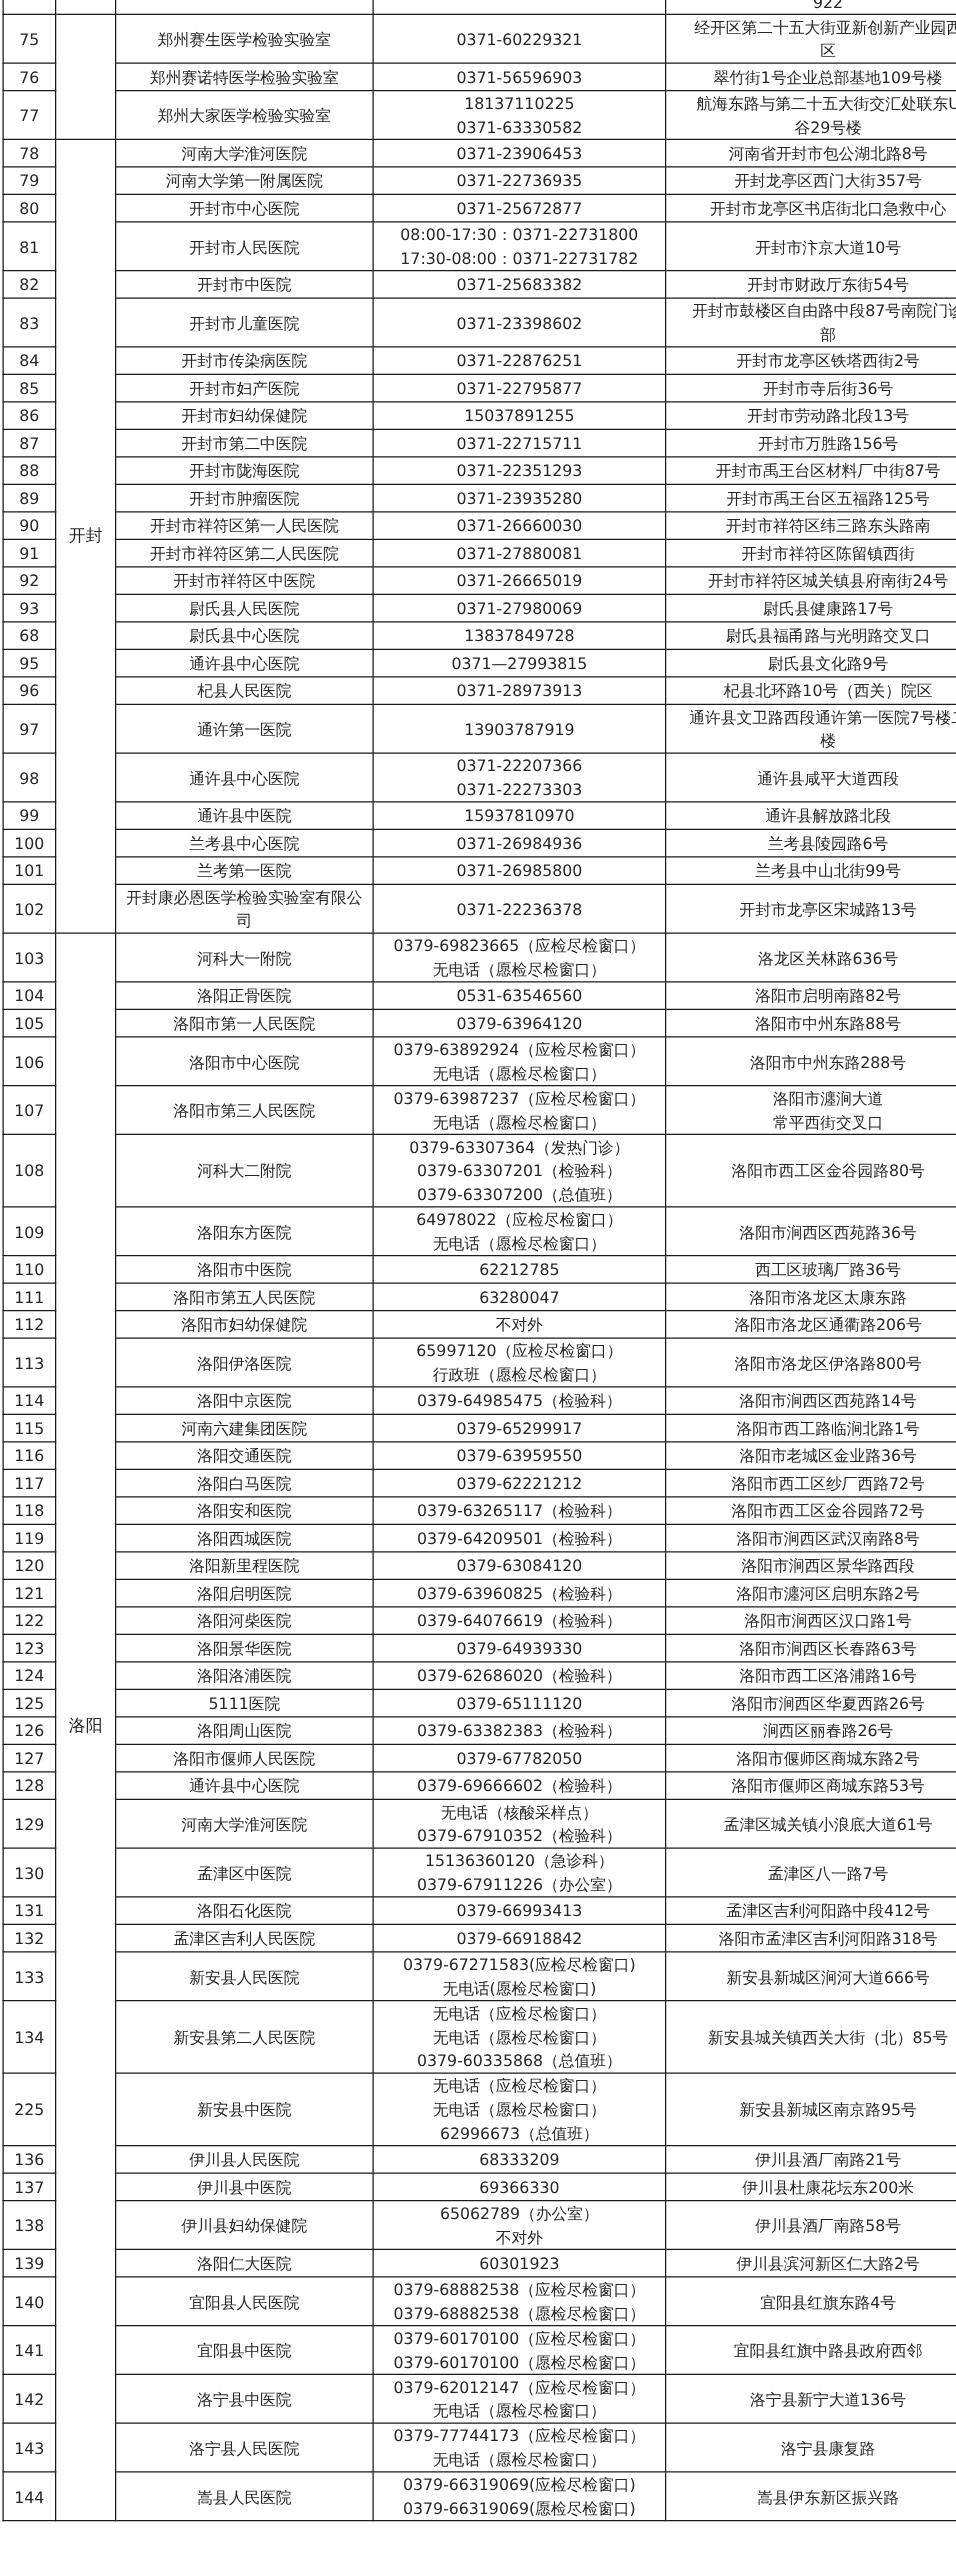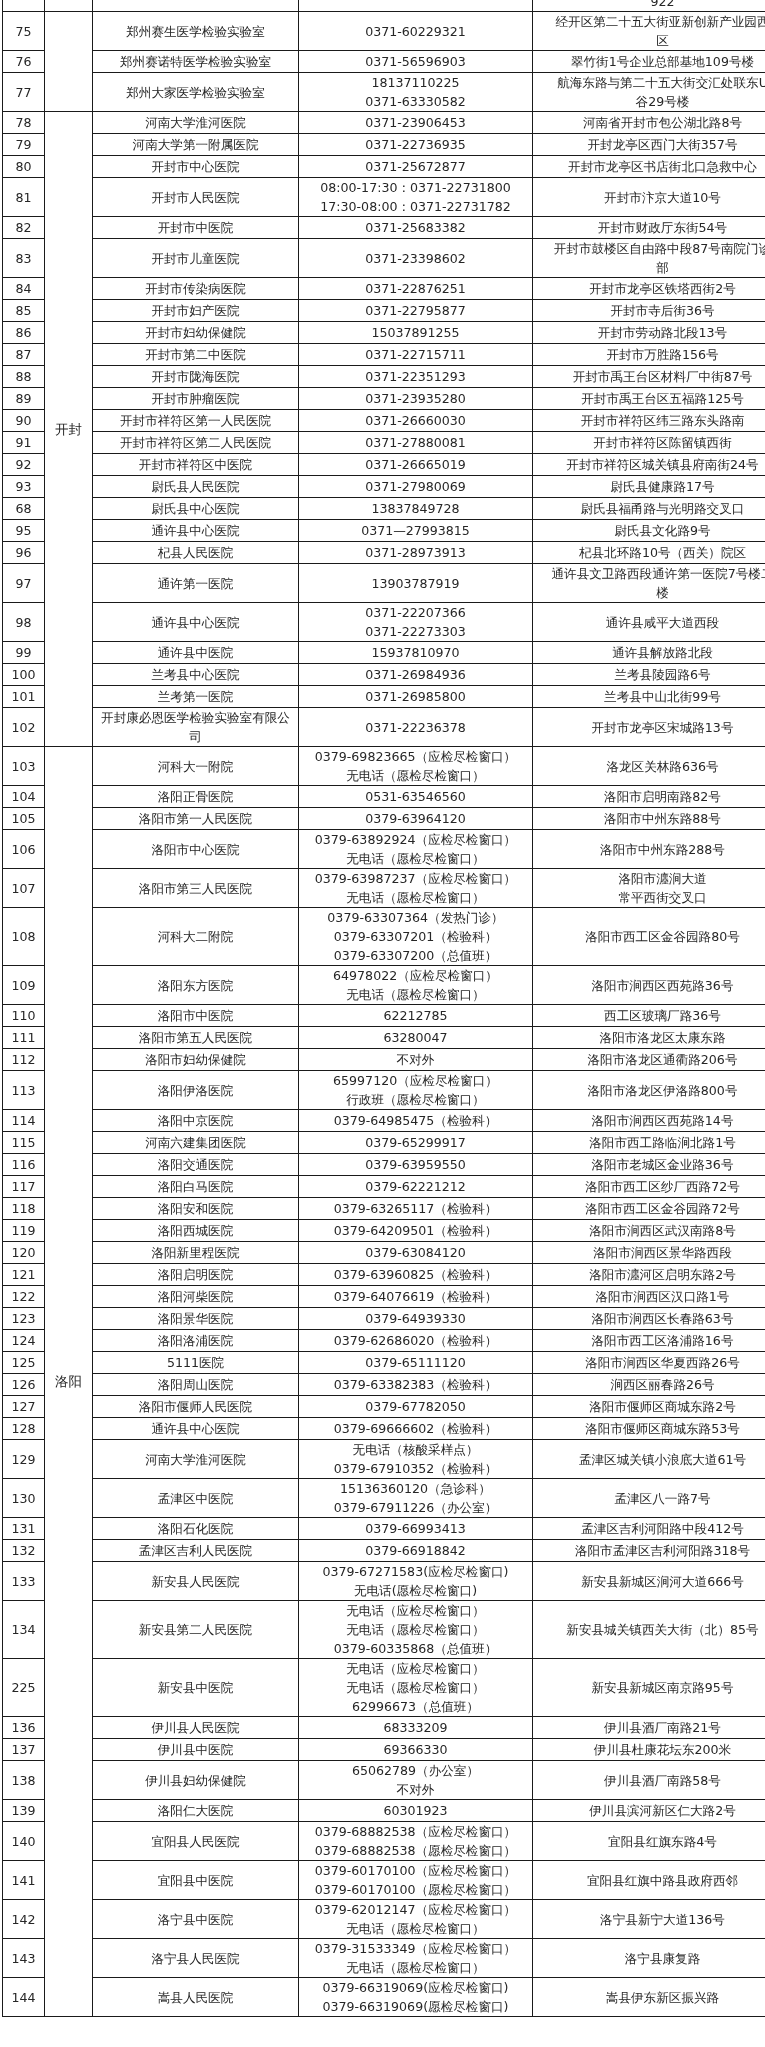--- a/index.html
+++ b/index.html
@@ -881,21 +881,21 @@
         <td>
           <span class="line">洛宁县新宁大道136号</span>
         </td>
       </tr>
       <tr class="h2">
         <td class="num">143</td>
         <td>
           <span class="line">洛宁县人民医院</span>
         </td>
         <td>
-          <span class="line">0379-31533349（应检尽检窗口）</span>
+          <span class="line">0379-77744173（应检尽检窗口）</span>
           <span class="line">无电话（愿检尽检窗口）</span>
         </td>
         <td>
           <span class="line">洛宁县康复路</span>
         </td>
       </tr>
       <tr class="h2">
         <td class="num">144</td>
         <td>
           <span class="line">嵩县人民医院</span>

